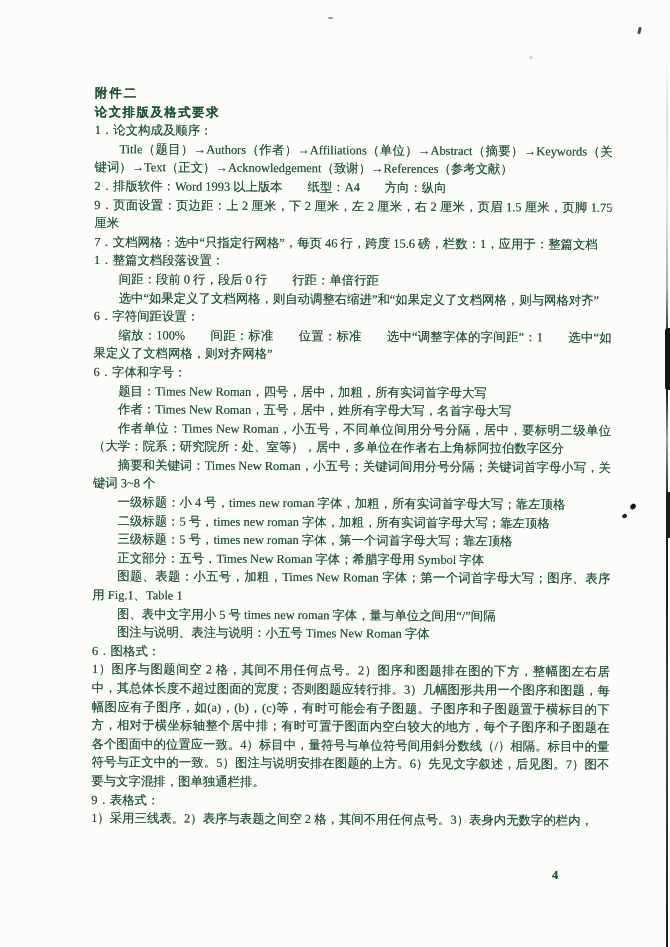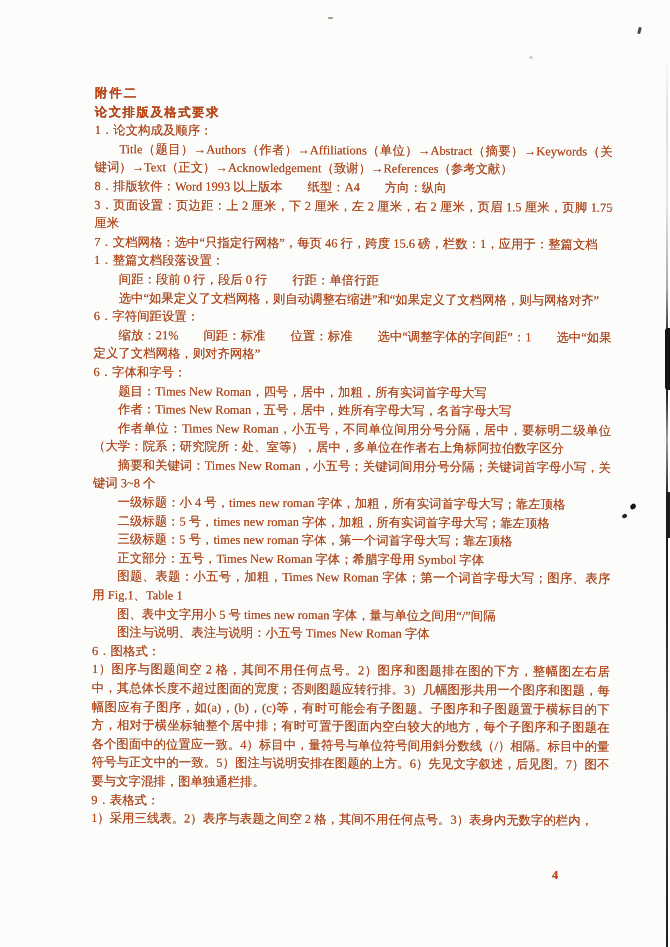--- a/index.html
+++ b/index.html
@@ -2,21 +2,21 @@
 <html><head>
 <meta charset="utf-8">
 <style>
   html,body{margin:0;padding:0;}
   .page{
     position:relative;
     width:670px;height:947px;
     background:#fcfcfa;
     overflow:hidden;
     font-family:"Liberation Serif","DejaVu Serif",serif;
-    color:#c2410c;
+    color:#14532d;
   }
   .content{
     position:absolute;left:95px;top:84px;width:518px;
     transform:rotate(0.3deg);
     transform-origin:top left;
     text-shadow:0 0 0.5px rgba(30,30,30,0.55);
   }
   .attachment{
     font-size:15px;line-height:18px;font-weight:bold;
     letter-spacing:2px;margin:0 0 22px 0;
@@ -68,28 +68,28 @@
 <body>
 
 <div class="page">
 
   <div class="content">
     <p class="attachment">附件二</p>
     <p class="doc-title">论文排版及格式要求</p>
 
     <p class="sec"><span class="b">1．论文构成及顺序：</span></p>
     <p class="pi"><span>Title（题目）→Authors（作者）→Affiliations（单位）→Abstract（摘要）→Keywords（关键词）→Text（正文）→Acknowledgement（致谢）→References（参考文献）</span></p>
-    <p class="sec"><span class="b">8．排版软件：</span><span>Word 1993 以上版本　　</span><span class="b">纸型：</span><span>A4　　</span><span class="b">方向：</span><span>纵向</span></p>
-    <p class="sec"><span class="b">3．页面设置：</span><span>页边距：上 2 厘米，下 2 厘米，左 2 厘米，右 2 厘米，页眉 1.5 厘米，页脚 1.75 厘米</span></p>
+    <p class="sec"><span class="b">2．排版软件：</span><span>Word 1993 以上版本　　</span><span class="b">纸型：</span><span>A4　　</span><span class="b">方向：</span><span>纵向</span></p>
+    <p class="sec"><span class="b">9．页面设置：</span><span>页边距：上 2 厘米，下 2 厘米，左 2 厘米，右 2 厘米，页眉 1.5 厘米，页脚 1.75 厘米</span></p>
     <p class="sec"><span class="b">7．文档网格：</span><span>选中“只指定行网格”，每页 46 行，跨度 15.6 磅，栏数：1，应用于：</span><span class="b">整篇文档</span></p>
     <p class="sec"><span class="b">1．整篇文档段落设置：</span></p>
     <p class="pi"><span>间距：段前 0 行，段后 0 行　　行距：单倍行距</span></p>
     <p class="pi"><span>选中“如果定义了文档网格，则自动调整右缩进”和“如果定义了文档网格，则与网格对齐”</span></p>
     <p class="sec"><span class="b">6．字符间距设置：</span></p>
-    <p class="pi"><span>缩放：21%　　间距：标准　　位置：标准　　选中“调整字体的字间距”：1　　选中“如果定义了文档网格，则对齐网格”</span></p>
+    <p class="pi"><span>缩放：100%　　间距：标准　　位置：标准　　选中“调整字体的字间距”：1　　选中“如果定义了文档网格，则对齐网格”</span></p>
     <p class="sec"><span class="b">6．字体和字号：</span></p>
     <p class="pi"><span>题目：Times New Roman，四号，居中，加粗，所有实词首字母大写</span></p>
     <p class="pi"><span>作者：Times New Roman，五号，居中，姓所有字母大写，名首字母大写</span></p>
     <p class="pi"><span>作者单位：Times New Roman，小五号，不同单位间用分号分隔，居中，要标明二级单位（大学：院系；研究院所：处、室等），居中，多单位在作者右上角标阿拉伯数字区分</span></p>
     <p class="pi"><span>摘要和关键词：Times New Roman，小五号；关键词间用分号分隔；关键词首字母小写，关键词 3~8 个</span></p>
     <p class="pi"><span>一级标题：小 4 号，times new roman 字体，加粗，所有实词首字母大写；靠左顶格</span></p>
     <p class="pi"><span>二级标题：5 号，times new roman 字体，加粗，所有实词首字母大写；靠左顶格</span></p>
     <p class="pi"><span>三级标题：5 号，times new roman 字体，第一个词首字母大写；靠左顶格</span></p>
     <p class="pi"><span>正文部分：五号，Times New Roman 字体；希腊字母用 Symbol 字体</span></p>
     <p class="pi"><span>图题、表题：小五号，加粗，Times New Roman 字体；第一个词首字母大写；图序、表序用 Fig.1、Table 1</span></p>

